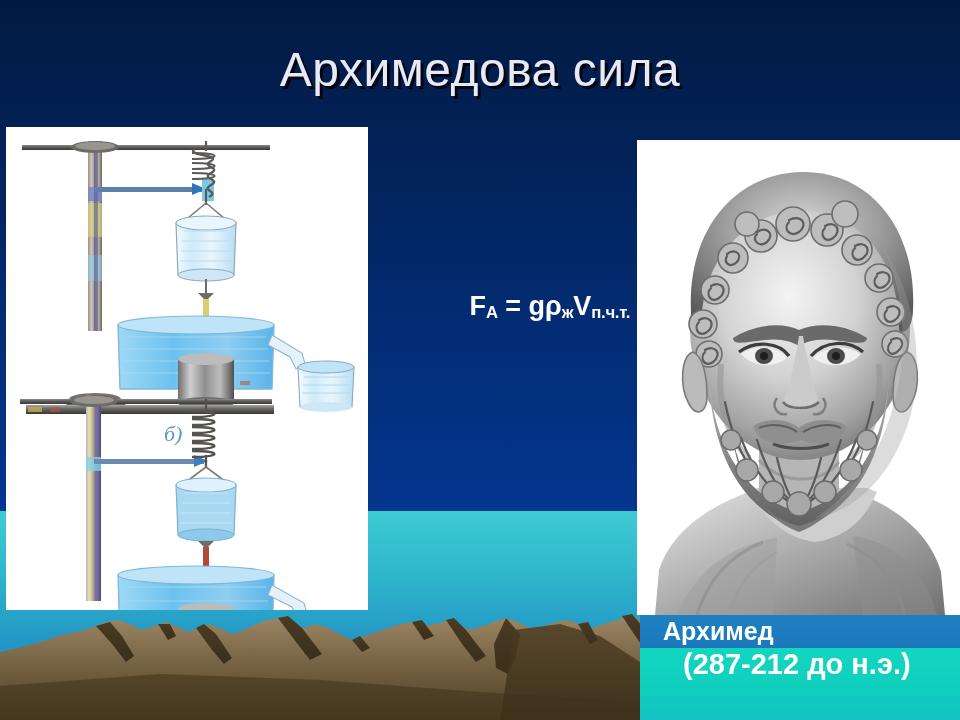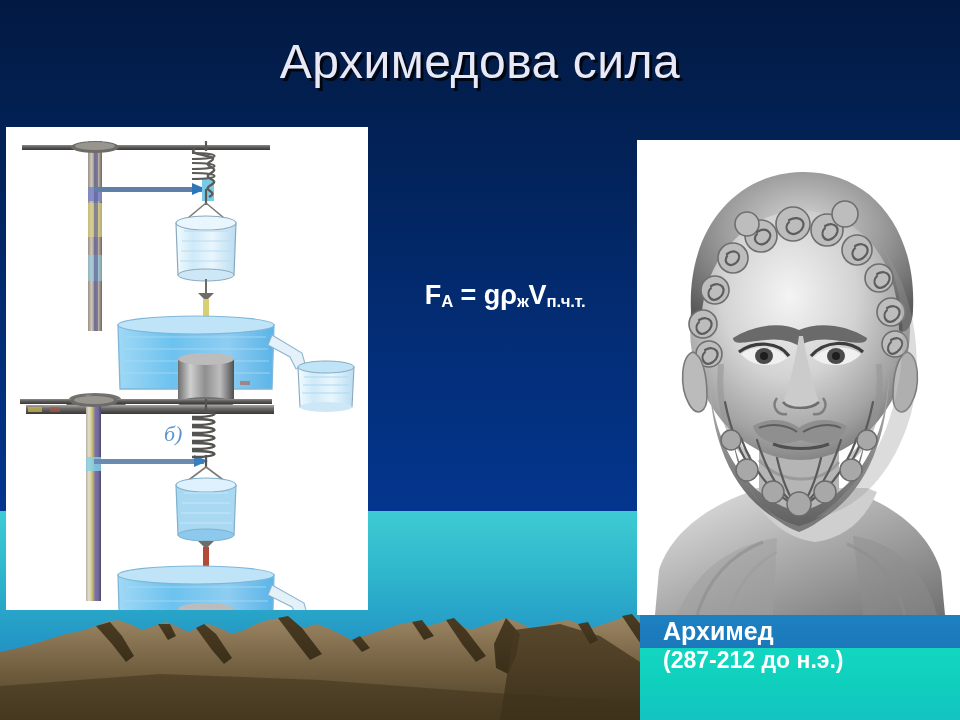--- a/index.html
+++ b/index.html
@@ -48,37 +48,37 @@
   
   .mountains {
     position: absolute;
     left: 0; top: 600px;
     width: 960px; height: 120px;
   }
 
   
   .title {
     position: absolute;
-    left: 0; top: 34px;
+    left: 0; top: 42px;
     width: 960px;
     text-align: center;
     font-size: 48px;
     font-weight: 400;
     color: #e9e9f6;
     letter-spacing: 0.5px;
     text-shadow: 3px 3px 0 rgba(0,0,0,0.75);
     white-space: nowrap;
   }
 
   
   .formula {
     position: absolute;
-    left: 380px; top: 280px;
+    left: 380px; top: 291px;
     width: 250px;
-    text-align: center;
+    text-align: right;
     font-size: 27px;
     font-weight: bold;
     color: #ffffff;
     white-space: nowrap;
     letter-spacing: 0px;
   }
   .formula sub {
     font-size: 0.62em;
     vertical-align: baseline;
     position: relative;
@@ -90,21 +90,21 @@
   
   .caption {
     position: absolute;
     left: 663px; top: 617px;
     font-size: 25px;
     color: #ffffff;
     line-height: 1.18;
     white-space: nowrap;
     font-weight: bold;
   }
-  .caption .line2 { font-size: 23px; }
+  .caption .line2 { font-size: 29px; margin-left: 20px; }
 
   
   .photo-left {
     position: absolute;
     left: 6px; top: 127px;
     width: 362px; height: 483px;
     background: #ffffff;
     overflow: hidden;
   }
 

